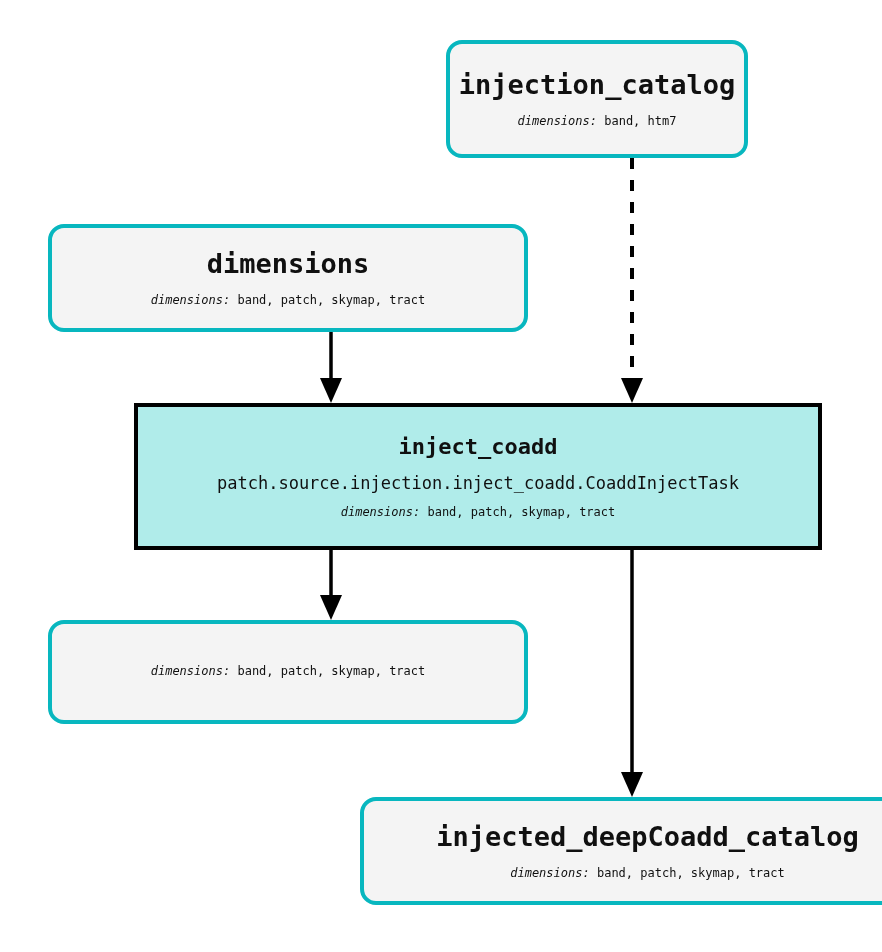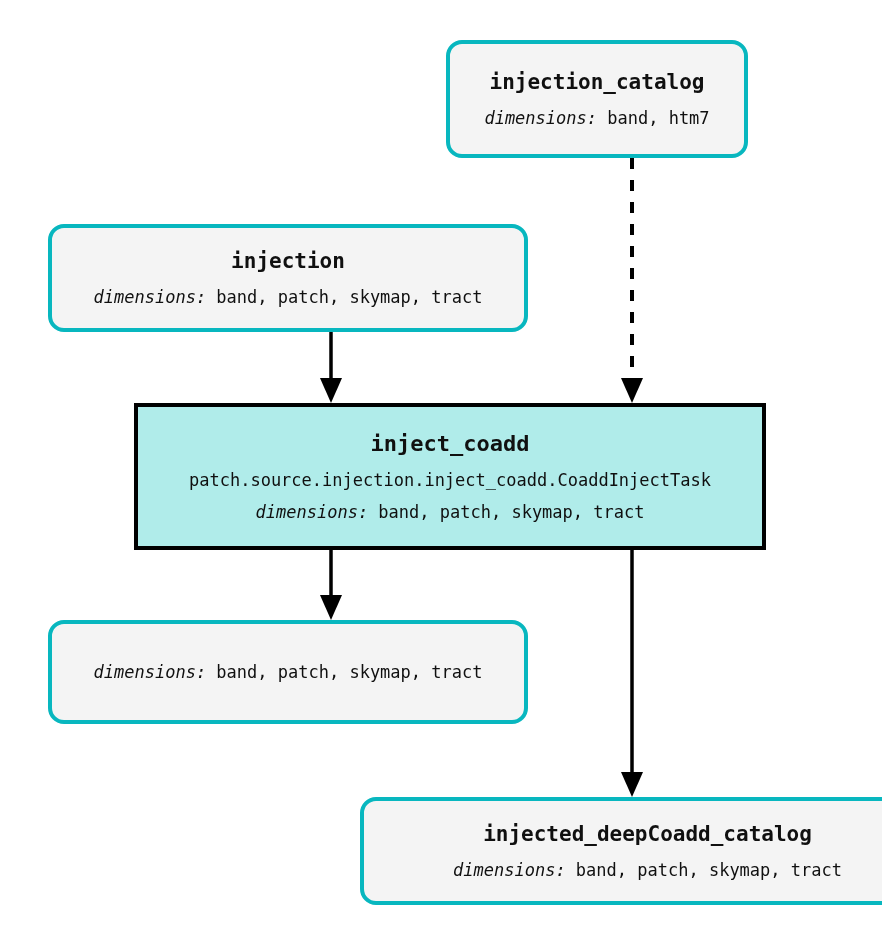--- a/index.html
+++ b/index.html
@@ -43,21 +43,21 @@
   }
   
   .node.task {
     background: #b0ecea;
     border: 4px solid #000000;
     border-radius: 0;
   }
   .node-title {
     font-family: "DejaVu Sans Mono", monospace;
     font-weight: bold;
-    font-size: 21px;
+    font-size: 27px;
     color: #101010;
     line-height: 1.25;
     letter-spacing: 0px;
     white-space: nowrap;
   }
   .node.dataset .node-title {
     margin-bottom: 12px;
   }
   .node.task .node-title {
     font-size: 22px;
@@ -67,41 +67,41 @@
     font-family: "DejaVu Sans Mono", monospace;
     font-weight: normal;
     font-size: 17px;
     color: #101010;
     line-height: 1.3;
     white-space: nowrap;
     margin-bottom: 10px;
   }
   .node-dims {
     font-family: "DejaVu Sans Mono", monospace;
-    font-size: 17px;
+    font-size: 12px;
     color: #101010;
     line-height: 1.3;
     white-space: nowrap;
   }
   .dims-label {
     font-style: italic;
   }
   .dims-value {
     font-style: normal;
   }
 
   
   #node-injection-catalog {
     left: 446px; top: 40px; width: 302px; height: 118px;
   }
   #node-deep-coadd {
     left: 48px; top: 224px; width: 480px; height: 108px;
   }
   #node-inject-coadd {
-    left: 134px; top: 403px; width: 632px; height: 147px;
+    left: 134px; top: 403px; width: 688px; height: 147px;
   }
   #node-injected-deep-coadd {
     left: 48px; top: 620px; width: 480px; height: 104px;
   }
   #node-injected-deep-coadd-catalog {
     left: 360px; top: 797px; width: 575px; height: 108px;
   }
 </style>
 </head>
 <body>
@@ -132,21 +132,21 @@
   </svg>
 
   <div class="node dataset" id="node-injection-catalog">
     <div class="node-title">injection_catalog</div>
     <div class="node-dims">
       <span class="dims-label">dimensions:</span><span class="dims-value"> band, htm7</span>
     </div>
   </div>
 
   <div class="node dataset" id="node-deep-coadd">
-    <div class="node-title">injection</div>
+    <div class="node-title">dimensions</div>
     <div class="node-dims">
       <span class="dims-label">dimensions:</span><span class="dims-value"> band, patch, skymap, tract</span>
     </div>
   </div>
 
   <div class="node task" id="node-inject-coadd">
     <div class="node-title">inject_coadd</div>
     <div class="node-class">patch.source.injection.inject_coadd.CoaddInjectTask</div>
     <div class="node-dims">
       <span class="dims-label">dimensions:</span><span class="dims-value"> band, patch, skymap, tract</span>

